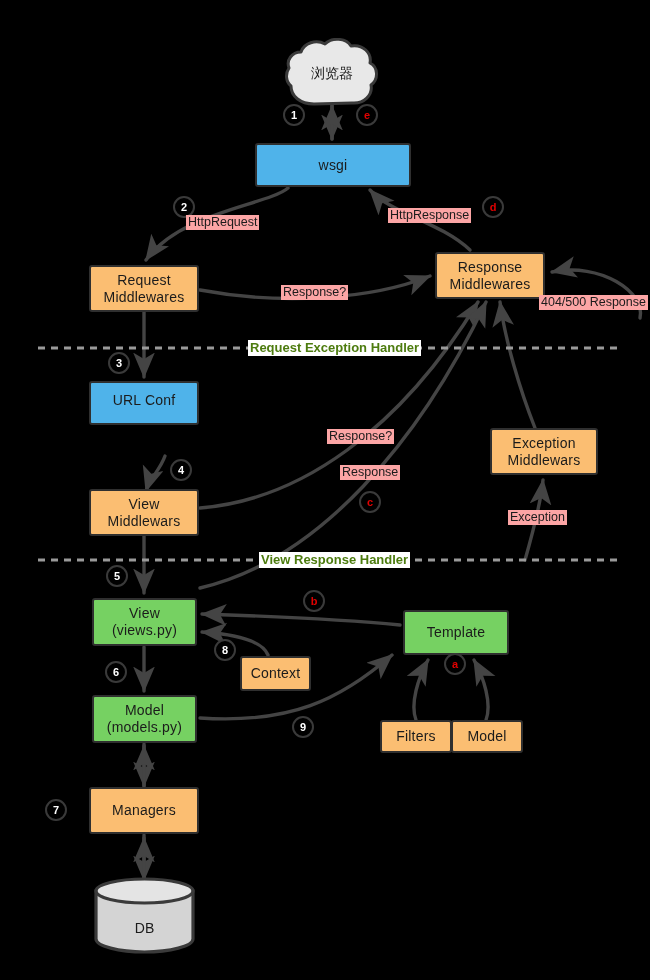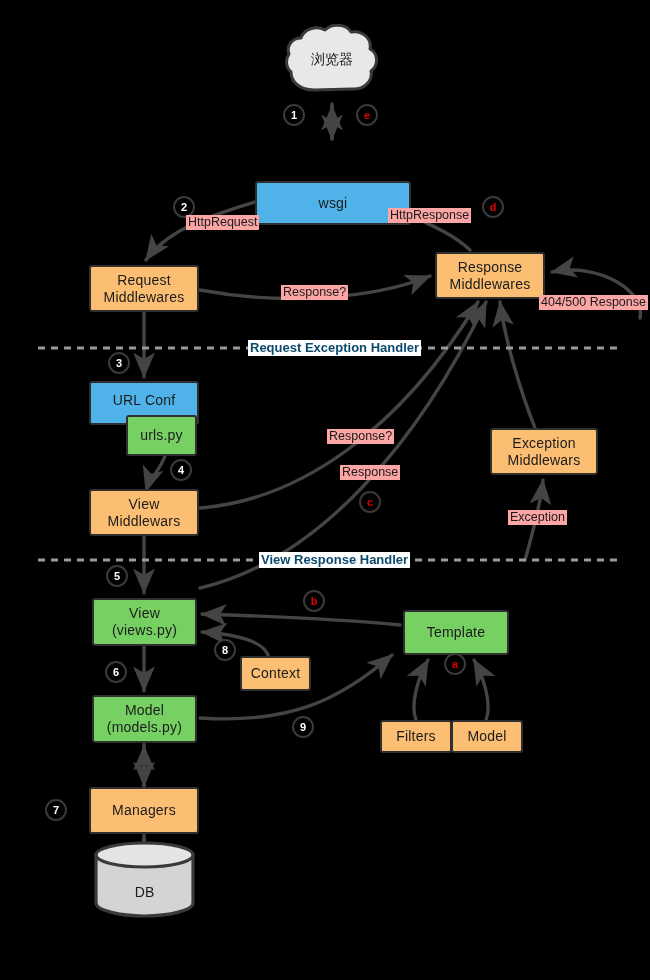--- a/index.html
+++ b/index.html
@@ -61,21 +61,21 @@
     background:#fca5a5;
     color:#1b1b1b;
     font-size:12.5px;
     line-height:15px;
     padding:0 2px;
     white-space:nowrap;
   }
   .hlabel{
     position:absolute;
     background:#ffffff;
-    color:#0c4a6e;
+    color:#4d7c0f;
     font-size:13px;
     font-weight:bold;
     line-height:16px;
     padding:0 2px;
     white-space:nowrap;
   }
 </style>
 </head>
 <body>
 
@@ -132,50 +132,47 @@
       <line x1="144" y1="835" x2="144" y2="880" marker-end="url(#ah)"></line>
       <line x1="144" y1="880" x2="144" y2="838" marker-end="url(#ah)"></line>
     </g>
 
     <g stroke="#9a9a9a" stroke-width="3.2" stroke-dasharray="7 6">
       <line x1="38" y1="348" x2="622" y2="348"></line>
       <line x1="38" y1="560" x2="622" y2="560"></line>
     </g>
   </svg>
 
-  <div id="cloud-browser" style="left:283px;top:24px;width:98px;height:72px;">
+  <div id="cloud-browser" style="left:283px;top:38px;width:98px;height:72px;">
     <svg viewBox="0 0 196 144" style="position:absolute;left:0;top:0;width:98px;height:72px;">
       <path d="M62,132 C34,132 16,116 16,96 C6,88 4,72 12,60 C6,44 18,28 36,28
                C42,10 66,2 84,12 C98,-2 126,0 136,16 C160,12 178,30 174,50
                C190,58 192,82 176,94 C180,114 162,132 138,130 Z" fill="#E8E8E8" stroke="#3a3a3a" stroke-width="6" stroke-linejoin="round"></path>
     </svg>
     <span style="position:relative;z-index:2;">浏览器</span>
   </div>
 
-  <div class="node blue" style="left:255px;top:143px;width:156px;height:44px;margin-top:38px;">
+  <div class="node blue" style="left:255px;top:143px;width:156px;height:44px;">
     <span>wsgi</span>
   </div>
 
   <div class="node orange" style="left:89px;top:265px;width:110px;height:47px;">
     <span>Request</span>
     <span>Middlewares</span>
   </div>
 
   <div class="node orange" style="left:435px;top:252px;width:110px;height:47px;">
     <span>Response</span>
     <span>Middlewares</span>
   </div>
 
   <div class="node blue" style="left:89px;top:381px;width:110px;height:44px;">
     <span style="margin-top:-6px;">URL Conf</span>
   </div>
 
-  <div class="node green" style="left:126px;top:415px;width:71px;height:41px;">
-    <span>urls.py</span>
-  </div>
 
   <div class="node orange" style="left:89px;top:489px;width:110px;height:47px;">
     <span>View</span>
     <span>Middlewars</span>
   </div>
 
   <div class="node orange" style="left:490px;top:428px;width:108px;height:47px;">
     <span>Exception</span>
     <span>Middlewars</span>
   </div>
@@ -203,21 +200,21 @@
   </div>
 
   <div class="node orange" style="left:451px;top:720px;width:72px;height:33px;">
     <span>Model</span>
   </div>
 
   <div class="node orange" style="left:89px;top:787px;width:110px;height:47px;">
     <span>Managers</span>
   </div>
 
-  <div id="node-db" style="left:92px;top:840px;width:105px;height:78px;">
+  <div id="node-db" style="left:92px;top:876px;width:105px;height:78px;">
     <svg viewBox="0 0 105 78" style="position:absolute;left:0;top:0;width:105px;height:78px;">
       <path d="M4,15 L4,63 C4,70 27,76 52.5,76 C78,76 101,70 101,63 L101,15 Z" fill="#D4D4D4" stroke="#3a3a3a" stroke-width="3.2"></path>
       <ellipse cx="52.5" cy="15" rx="48.5" ry="12" fill="#E4E4E4" stroke="#3a3a3a" stroke-width="3.2"></ellipse>
     </svg>
     <span class="dblabel">DB</span>
   </div>
 
   <div class="marker" style="left:283px;top:104px;">1</div>
   <div class="marker letter" style="left:356px;top:104px;">e</div>
   <div class="marker" style="left:173px;top:196px;">2</div>

